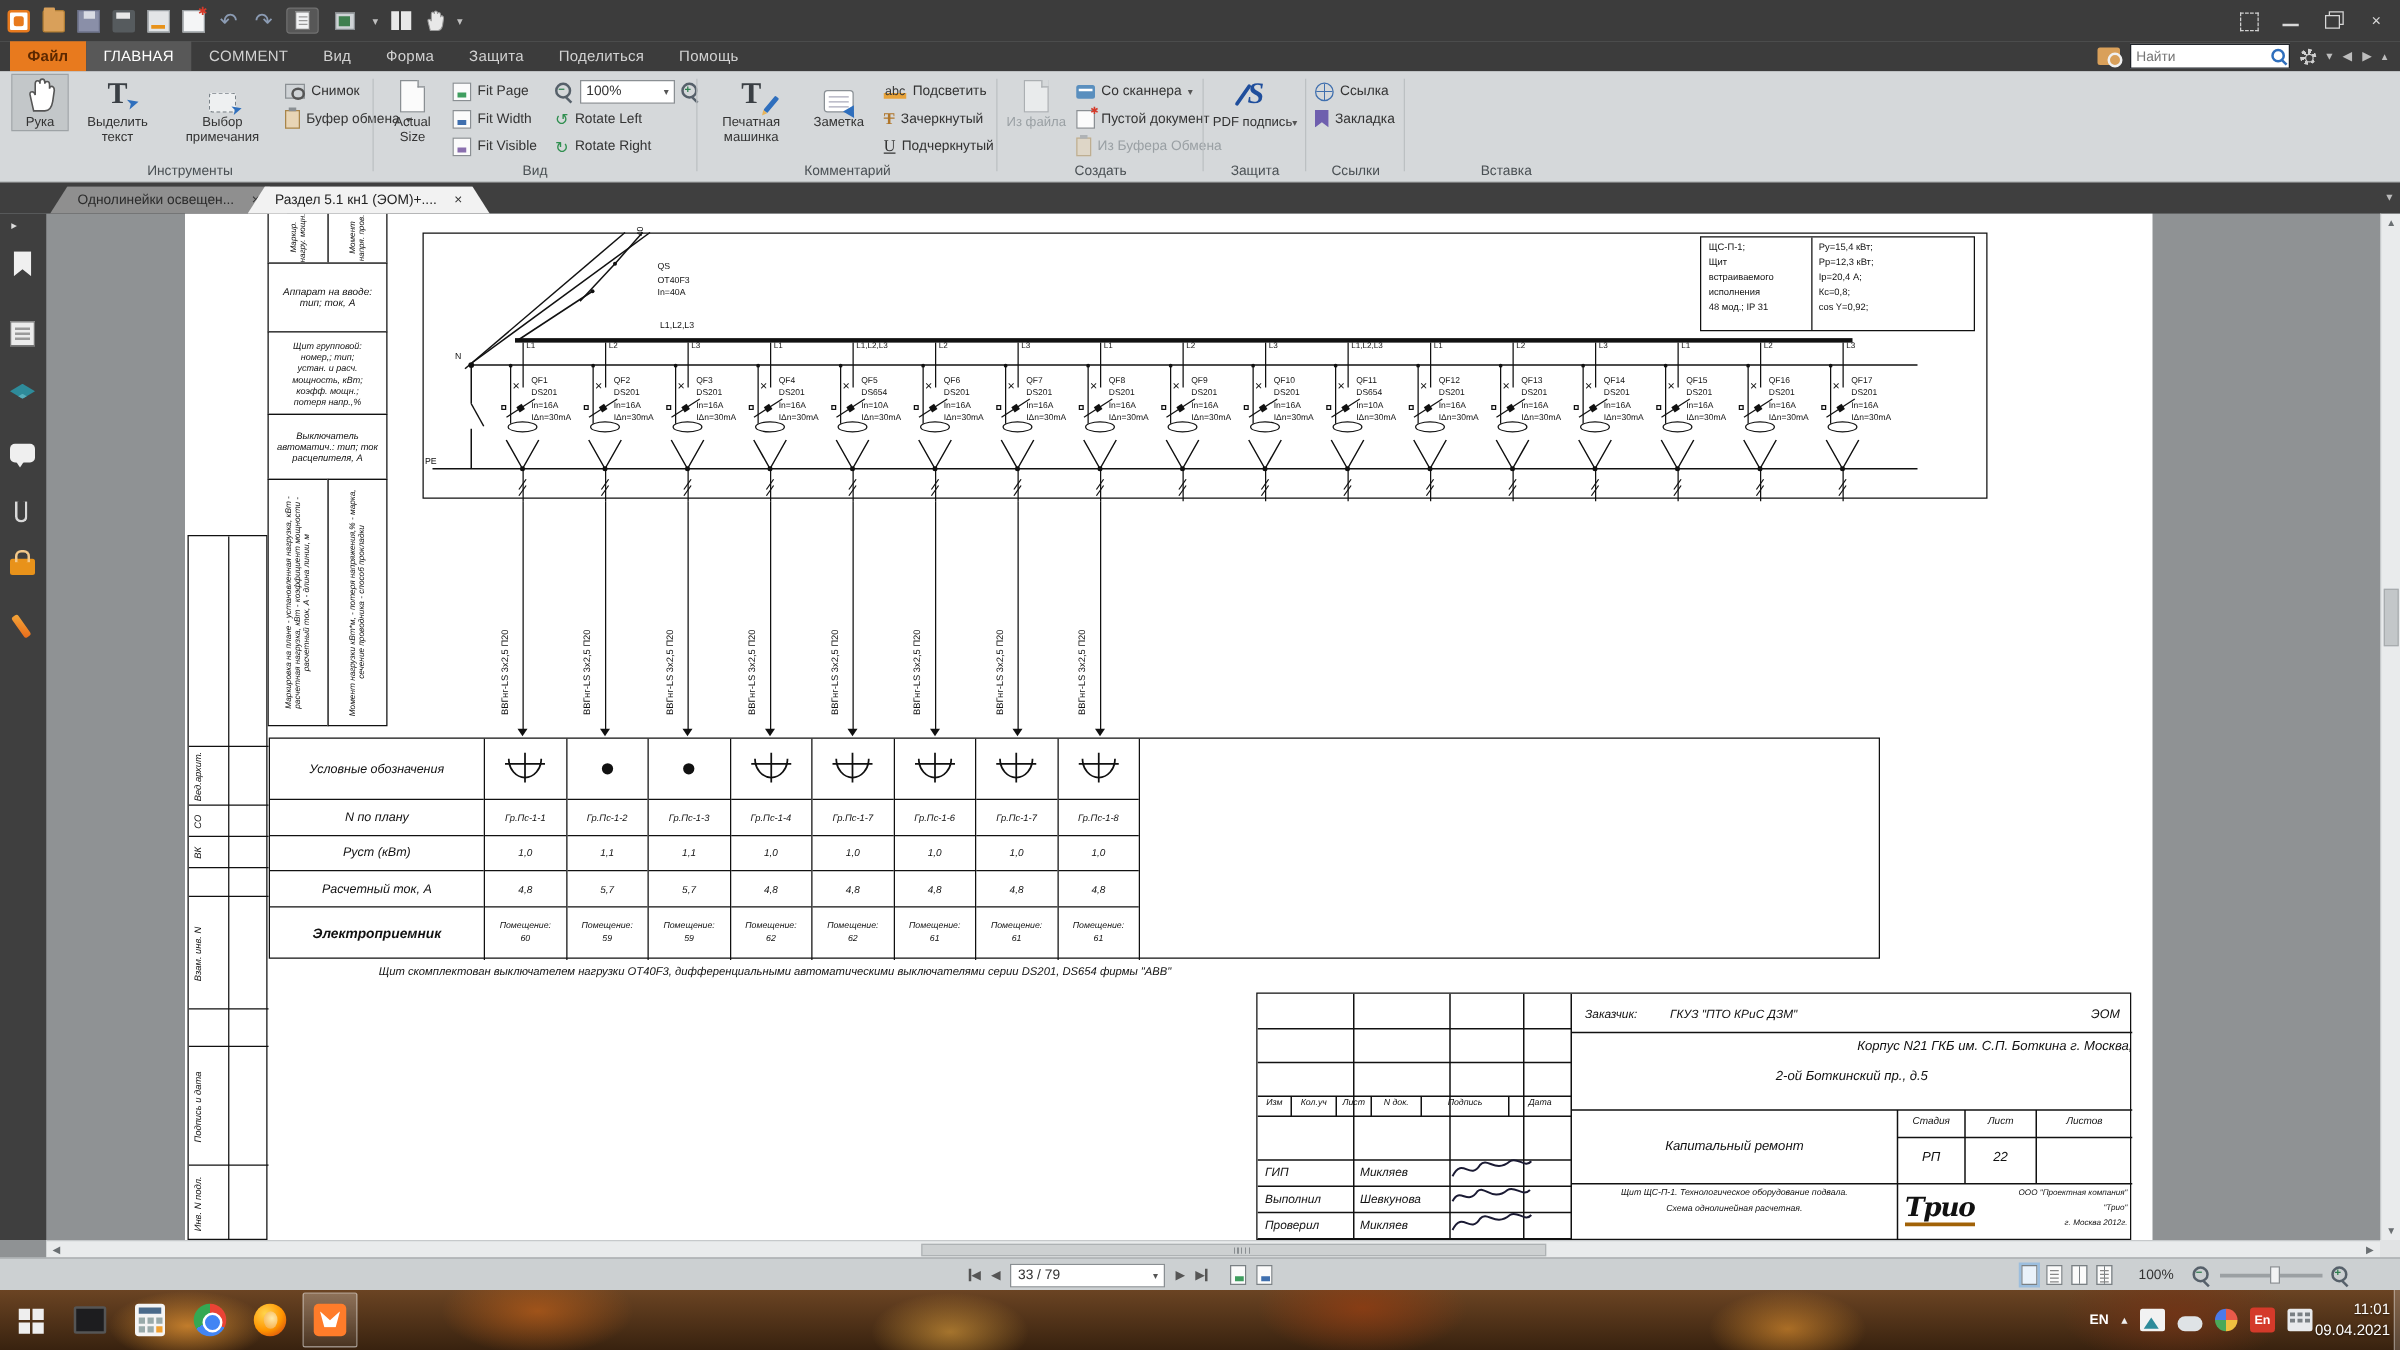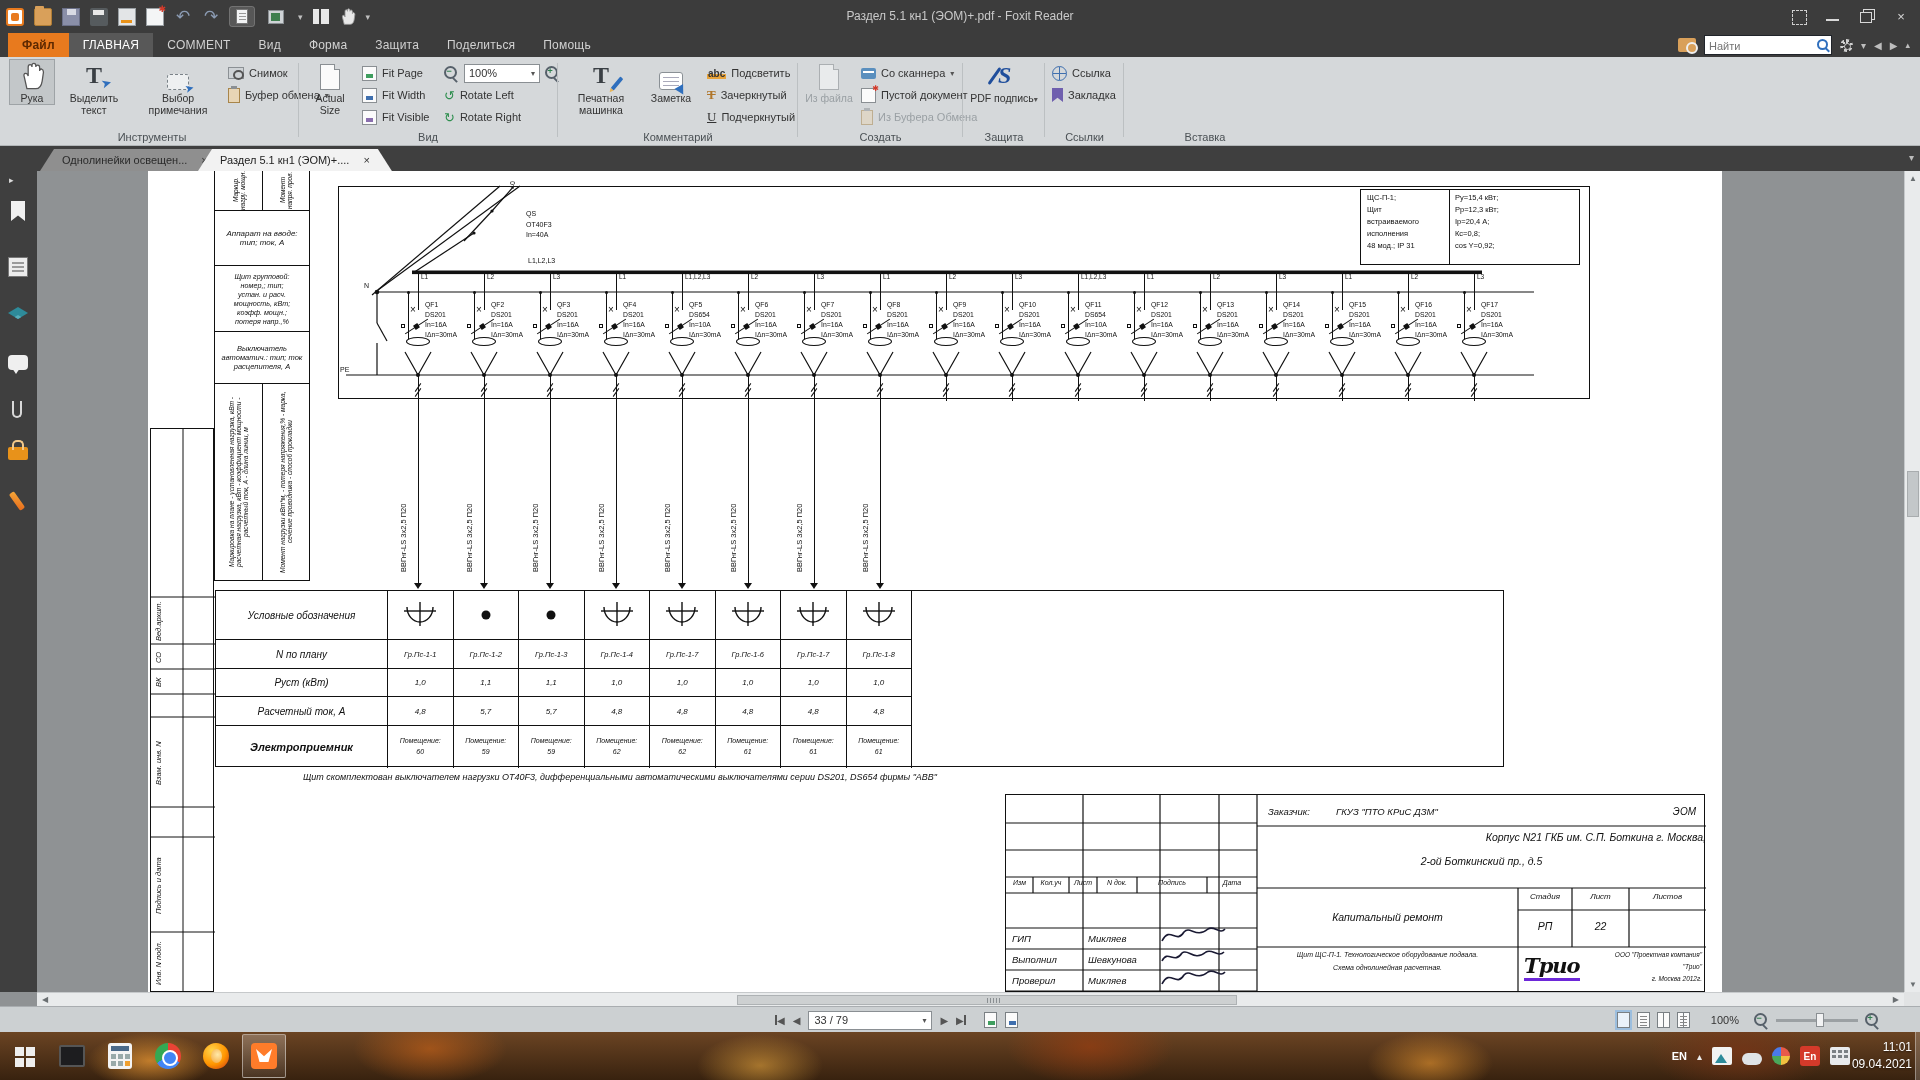--- a/index.html
+++ b/index.html
@@ -82,21 +82,21 @@
   .zoombox{width:76px;height:19px;background:#fff;border:1px solid #8a8f93;font-size:11px;color:#333;display:flex;align-items:center;justify-content:space-between;padding:0 4px}
   .rot{font-size:13px;color:#2f8f4f;line-height:15px}
   .bigT{font-family:"Liberation Serif",serif;font-size:24px;font-weight:bold;color:#3a3f44;position:relative}
   .cursorblue{position:absolute;right:-9px;bottom:0;color:#2f6fbd;font-size:11px;transform:rotate(-15deg)}
   .pencil{position:absolute;right:-10px;bottom:-1px;width:4px;height:15px;background:#2f6fbd;transform:rotate(40deg);border-radius:1px}
   .pencil::after{content:"";position:absolute;left:0;bottom:-4px;border-left:2px solid transparent;border-right:2px solid transparent;border-top:4px solid #e8b45a}
   .balloon{width:22px;height:16px;border:1.5px dashed #7a8288;border-radius:3px;position:relative;background:#eef0f1}
   .noteico{width:24px;height:18px;background:#fff;border:1px solid #8a9095;border-radius:3px;position:relative}
   .noteico::before{content:"";position:absolute;left:3px;top:4px;width:16px;height:1px;background:#aab;box-shadow:0 4px 0 #aab,0 8px 0 #aab}
   .noteico::after{content:"";position:absolute;right:-4px;bottom:-6px;border-left:5px solid transparent;border-right:5px solid transparent;border-top:9px solid #2f6fbd;transform:rotate(-30deg)}
-  .abcico{font-size:10px;font-weight:bold;color:#333;background:linear-gradient(transparent 55%,#e8a33a 55%);padding:0 1px}
+  .abcico{font-size:10px;font-weight:normal;color:#333;background:linear-gradient(transparent 55%,#e8a33a 55%);padding:0 1px}
   .strikeT{font-family:"Liberation Serif",serif;font-weight:bold;color:#b0762a;text-decoration:line-through;font-size:13px}
   .underU{font-family:"Liberation Serif",serif;color:#333;text-decoration:underline;font-size:13px}
   .signpen{width:26px;height:26px;position:relative}
   .signpen::before{content:"S";position:absolute;left:7px;top:-2px;font-family:"Liberation Serif",serif;font-style:italic;font-weight:bold;font-size:24px;color:#1f4e9c}
   .signpen::after{content:"";position:absolute;left:2px;top:2px;width:3px;height:20px;background:#1f4e9c;transform:rotate(35deg);border-radius:2px}
   .globeico{width:15px;height:15px;border:1.5px solid #3f6fae;border-radius:50%;position:relative;background:linear-gradient(90deg,transparent 6px,#3f6fae 6px 7px,transparent 7px),linear-gradient(transparent 6px,#3f6fae 6px 7px,transparent 7px)}
   .bmico{width:11px;height:14px;background:#6f5fae;clip-path:polygon(0 0,100% 0,100% 100%,50% 70%,0 100%)}
   .clipico{width:8px;height:14px;border:2px solid #5a7fae;border-top:0;border-radius:0 0 6px 6px}
   .imgico{width:16px;height:13px;background:#fff;border:1px solid #5f8f5f;position:relative}
   .imgico::after{content:"";position:absolute;left:2px;bottom:1px;border-left:4px solid transparent;border-right:4px solid transparent;border-bottom:6px solid #4f8f4f}
@@ -276,21 +276,20 @@
       <span class="qbtn">
           <span class="qi-snap" style="display:block;position:relative"></span>
         </span>
       <span class="qcaret">▾</span>
       <span class="qico qi-multi"></span>
       <svg width="17" height="18" viewBox="0 0 20 22">
           <path d="M6 20 L4 12 Q3 9 5 9 Q6.5 9 7 11 L7 4 Q7 2 8.5 2 Q10 2 10 4 L10 2.5 Q10 1 11.5 1 Q13 1 13 3 L13 4 Q13 2.5 14.5 2.5 Q16 2.5 16 4.5 L16 7 Q16 5.5 17.5 5.5 Q19 6 19 8 L18 15 Q17 20 13 20 Z" fill="#e8e8e8" stroke="#9a9a9a"></path>
         </svg>
       <span class="qcaret">▾</span>
     </div>
-    <div class="win-title">Раздел 5.1 кн1 (ЭОМ)+.pdf - Foxit Reader</div>
     <div class="winbtns">
       <span class="wbtn wb-full"></span>
       <span class="wbtn wb-min"></span>
       <span class="wbtn wb-restore"></span>
       <span class="wbtn">×</span>
     </div>
   </div>
 
   <div class="menubar">
     <div class="mtabs">
@@ -1304,21 +1303,21 @@
           </svg>
 
         <div class="tb" style="left:251px;top:116px;width:261px;text-align:center;font-size:10.5px">Капитальный ремонт</div>
         <div class="tb" style="left:251px;top:156px;width:261px;text-align:center;font-size:7px">Щит ЩС-П-1. Технологическое оборудование подвала.</div>
         <div class="tb" style="left:251px;top:169px;width:261px;text-align:center;font-size:7px">Схема однолинейная расчетная.</div>
         <div class="tb" style="left:512px;top:97px;width:54px;text-align:center;font-size:8px">Стадия</div>
         <div class="tb" style="left:566px;top:97px;width:57px;text-align:center;font-size:8px">Лист</div>
         <div class="tb" style="left:623px;top:97px;width:77px;text-align:center;font-size:8px">Листов</div>
         <div class="tb" style="left:512px;top:125px;width:54px;text-align:center;font-size:10.5px">РП</div>
         <div class="tb" style="left:566px;top:125px;width:57px;text-align:center;font-size:10.5px">22</div>
-        <div class="tb" style="left:518px;top:158px;font-family:'DejaVu Serif',serif;font-weight:bold;font-size:21px;letter-spacing:-1px;border-bottom:3px solid #6d28d9">Трио</div>
+        <div class="tb" style="left:518px;top:158px;font-family:'DejaVu Serif',serif;font-weight:bold;font-size:21px;letter-spacing:-1px;border-bottom:3px solid #a16207">Трио</div>
         <div class="tb" style="left:590px;top:156px;width:106px;text-align:right;font-size:6.5px">ООО "Проектная компания"</div>
         <div class="tb" style="left:590px;top:168px;width:106px;text-align:right;font-size:6.5px">"Трио"</div>
         <div class="tb" style="left:590px;top:180px;width:106px;text-align:right;font-size:6.5px">г. Москва  2012г.</div>
       </div>
     </div>
 
     <div class="vscroll">
       <span class="varr" style="top:3px">▲</span>
       <div class="vthumb"></div>
       <span class="varr" style="bottom:3px">▼</span>

